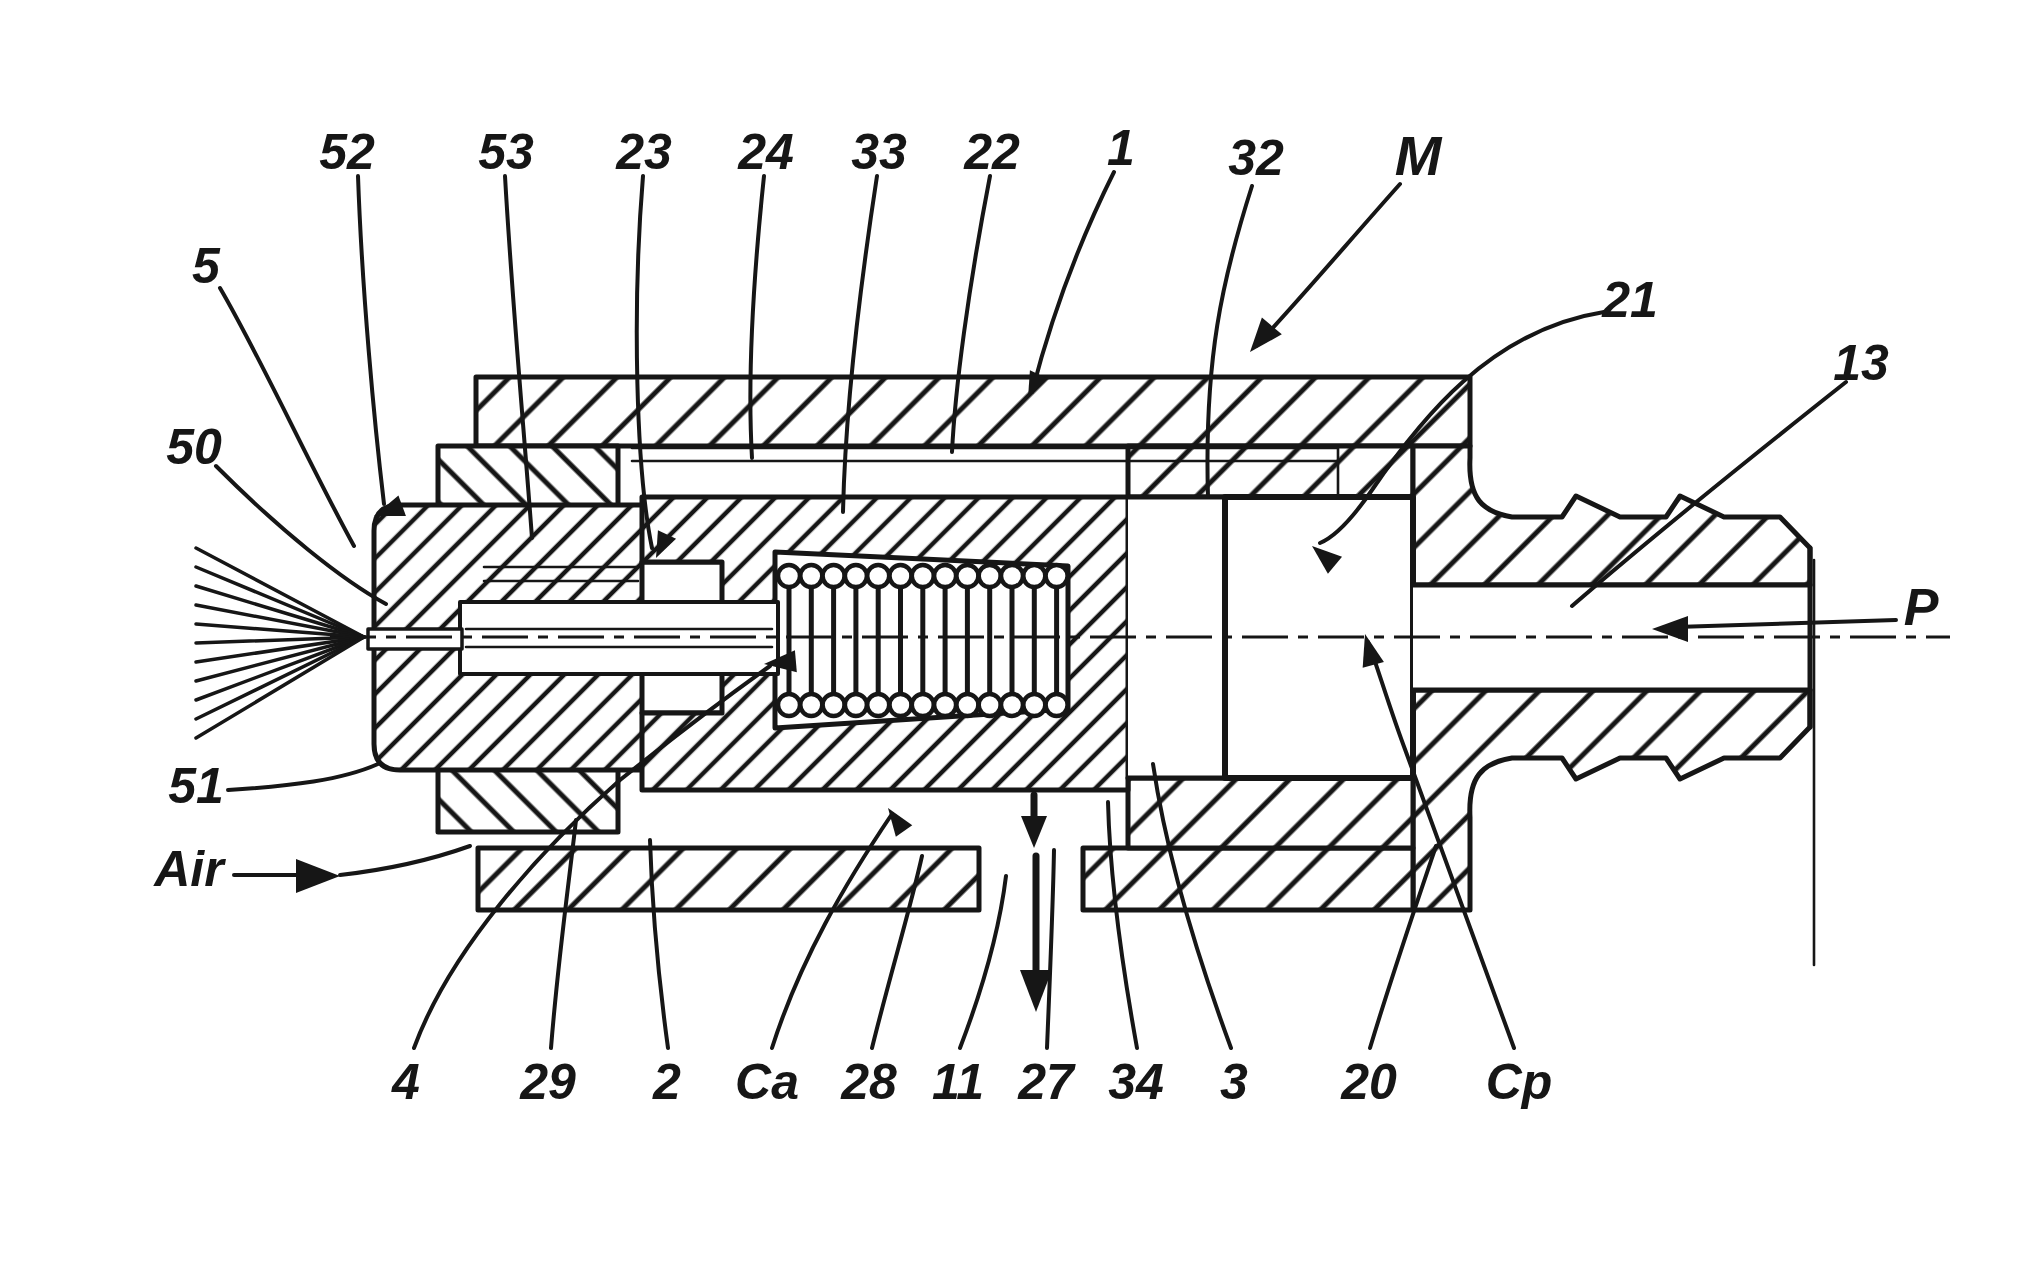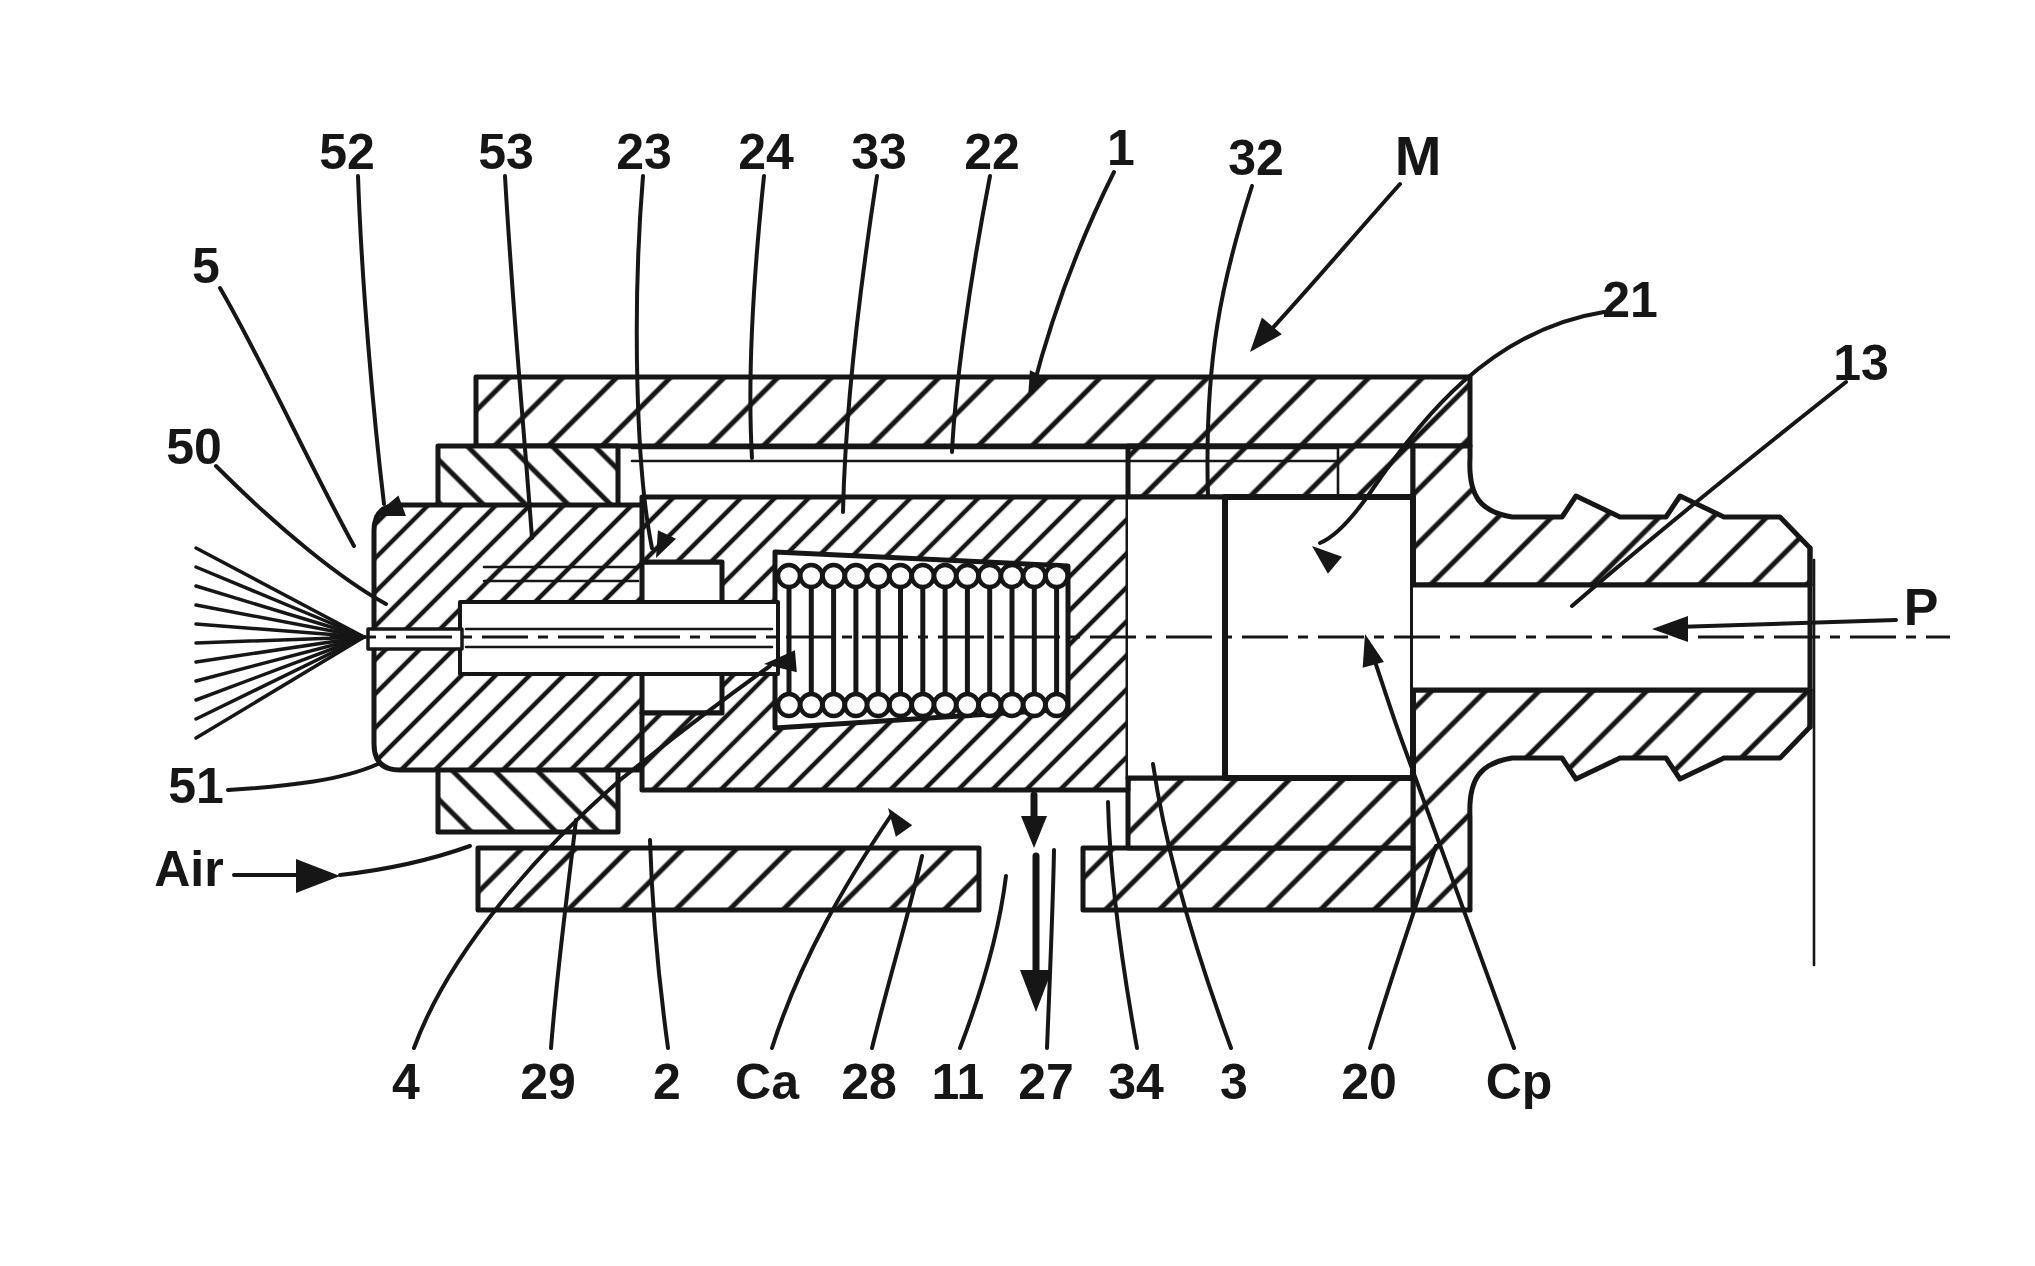--- a/index.html
+++ b/index.html
@@ -1,16 +1,16 @@
 <!DOCTYPE html>
 <html><head>
 <meta charset="utf-8">
 <style>
   html,body{margin:0;padding:0;background:#ffffff;}
-  .stage{position:relative;width:2035px;height:1266px;background:#ffffff;overflow:hidden;}
+  .stage{position:relative;width:2035px;height:1266px;background:#ffffff;overflow:hidden;font-style:italic;}
   svg{position:absolute;left:0;top:0;}
   .outline{fill:none;stroke:#161616;stroke-width:5;stroke-linejoin:round;stroke-linecap:round;}
   .outline-thin{fill:none;stroke:#161616;stroke-width:2.6;stroke-linecap:round;}
   .leader{fill:none;stroke:#161616;stroke-width:4;stroke-linecap:round;}
   .flow{fill:none;stroke:#161616;stroke-width:7;stroke-linecap:round;}
   .whitefill{fill:#ffffff;}
   .ink{fill:#161616;}
   .ref-label{font-family:"Liberation Sans","DejaVu Sans",sans-serif;font-weight:700;fill:#161616;}
 </style>
 </head>

